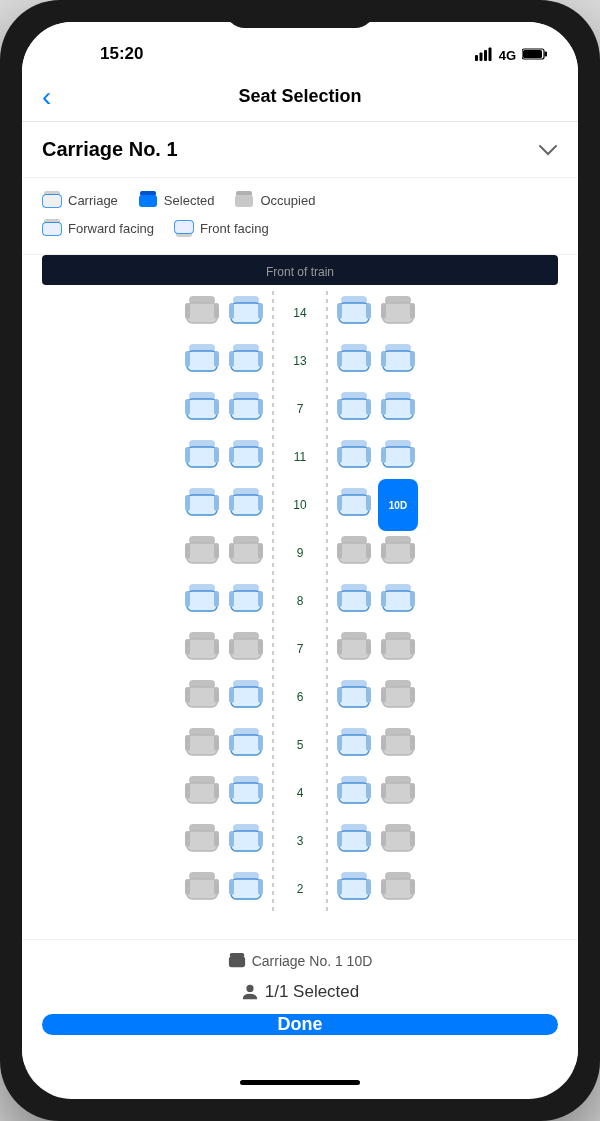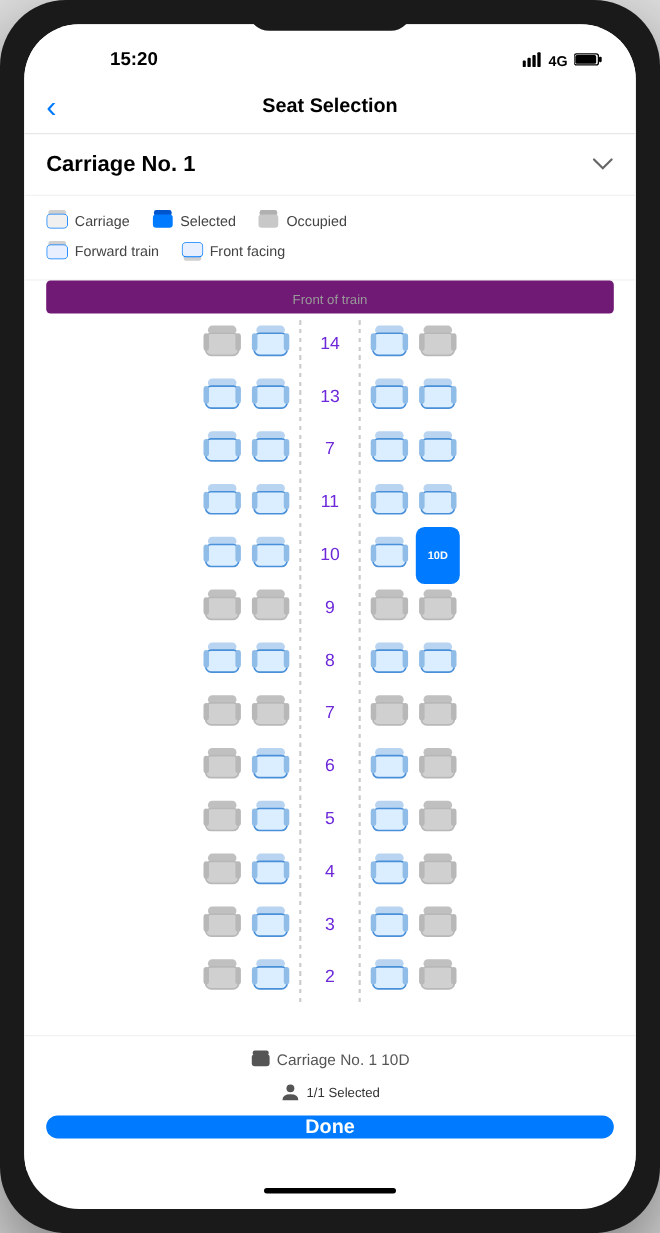--- a/index.html
+++ b/index.html
@@ -135,21 +135,21 @@
     }
     
     .seat-map-container {
       padding: 0 10px 10px;
     }
     .front-label {
       text-align: center;
       font-size: 12px;
       color: #999;
       padding: 10px 0 6px;
-      background: #701a75;
+      background: #0f172a;
       margin: 0 10px 4px;
       border-radius: 4px;
     }
     
     .bottom-section {
       background: #fff;
       border-top: 1px solid #f0f0f0;
       flex-shrink: 0;
     }
     .selected-carriage-info {
@@ -158,21 +158,21 @@
       font-size: 14px;
       color: #555;
       display: flex;
       align-items: center;
       justify-content: center;
       gap: 6px;
     }
     .selected-count {
       text-align: center;
       padding: 8px 20px 12px;
-      font-size: 12px;
+      font-size: 17px;
       font-weight: 500;
       color: #333;
       display: flex;
       align-items: center;
       justify-content: center;
       gap: 6px;
     }
     .done-button {
       margin: 0 20px 30px;
       background: #007AFF;
@@ -216,22 +216,22 @@
       display: flex;
       align-items: center;
       justify-content: center;
     }
     .row-num-cell {
       width: 44px;
       height: 44px;
       display: flex;
       align-items: center;
       justify-content: center;
-      font-size: 16px;
-      color: #6d28d9;
+      font-size: 12px;
+      color: #14532d;
     }
   </style>
 </head>
 <body>
 
 <div class="phone-outer">
   <div class="notch"></div>
   <div class="phone-inner">
 
     <div class="status-bar">
@@ -297,21 +297,21 @@
             <span>Occupied</span>
           </div>
         </div>
         <div class="legend-row">
           <div class="legend-item">
             <svg width="20" height="20" viewBox="0 0 20 20">
                 <rect x="2" y="1" width="16" height="5" rx="2" fill="#d0d0d0"></rect>
                 <rect x="1" y="5" width="18" height="12" rx="3" fill="none" stroke="#007AFF" stroke-width="1.5"></rect>
                 <rect x="1" y="5" width="18" height="12" rx="3" fill="#e8f0ff"></rect>
               </svg>
-            <span>Forward train</span>
+            <span>Forward facing</span>
           </div>
           <div class="legend-item">
             <svg width="20" height="20" viewBox="0 0 20 20">
                 <rect x="2" y="14" width="16" height="5" rx="2" fill="#d0d0d0"></rect>
                 <rect x="1" y="3" width="18" height="12" rx="3" fill="none" stroke="#007AFF" stroke-width="1.5"></rect>
                 <rect x="1" y="3" width="18" height="12" rx="3" fill="#e8f0ff"></rect>
               </svg>
             <span>Front facing</span>
           </div>
         </div>

